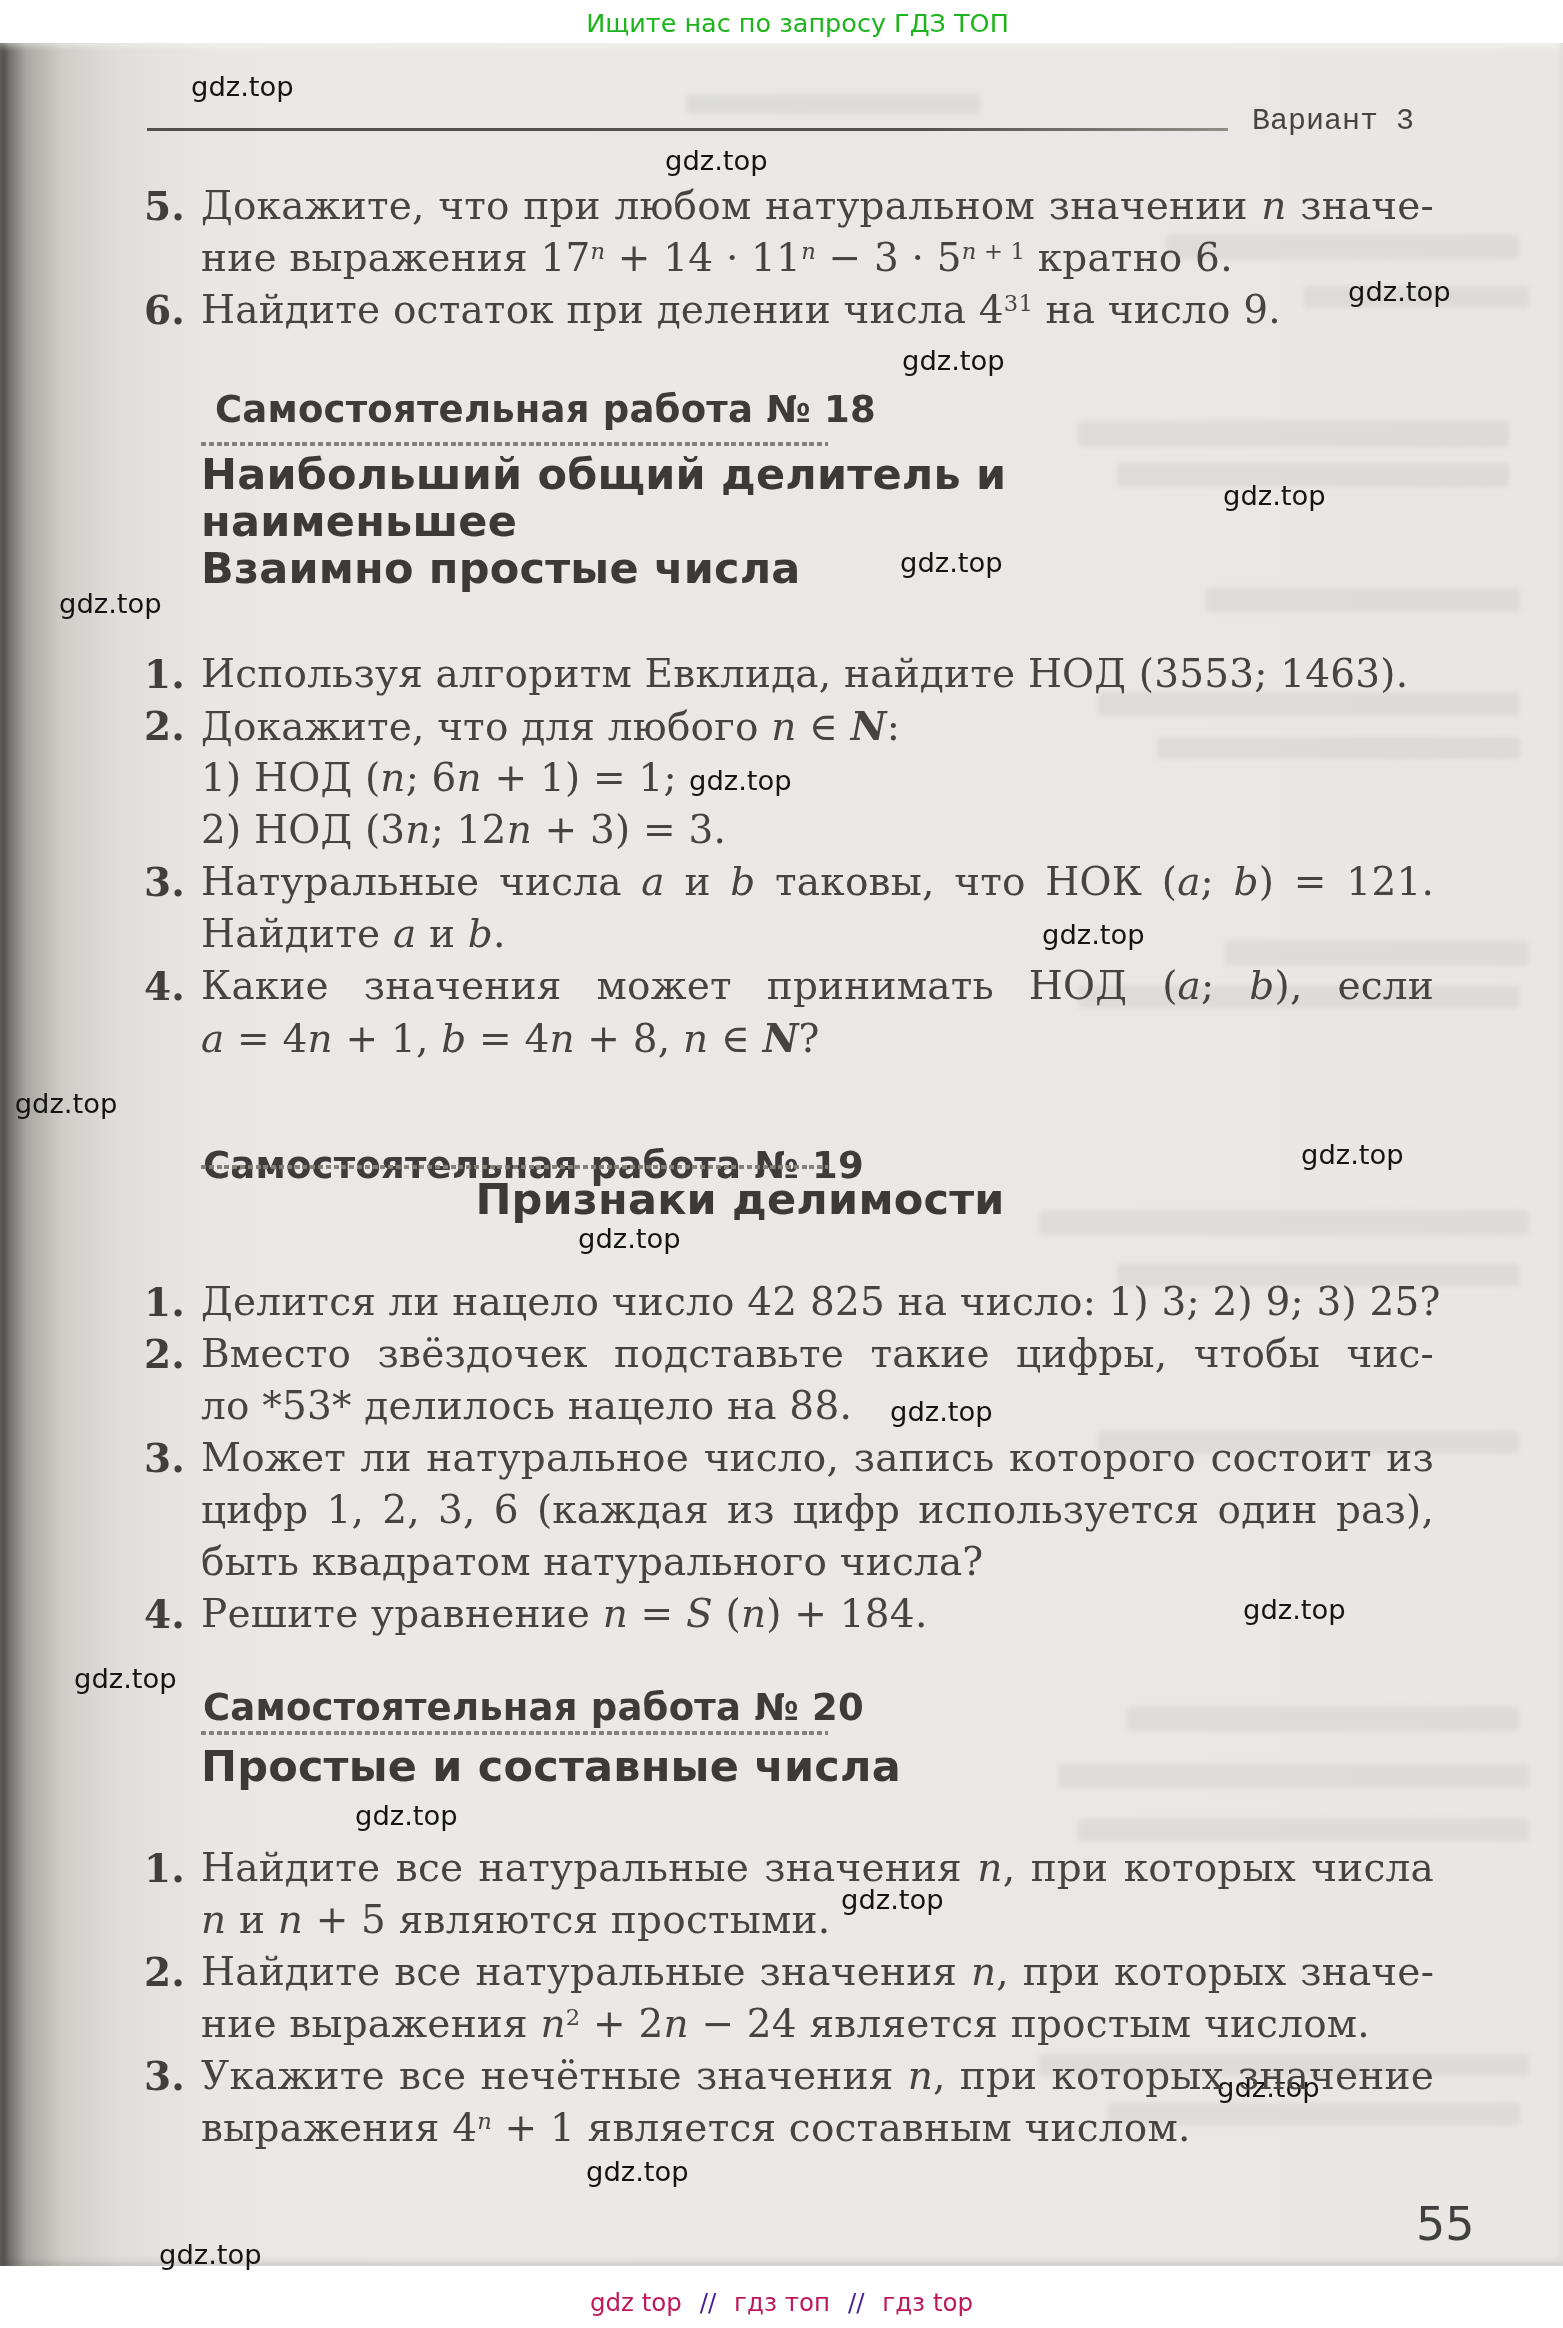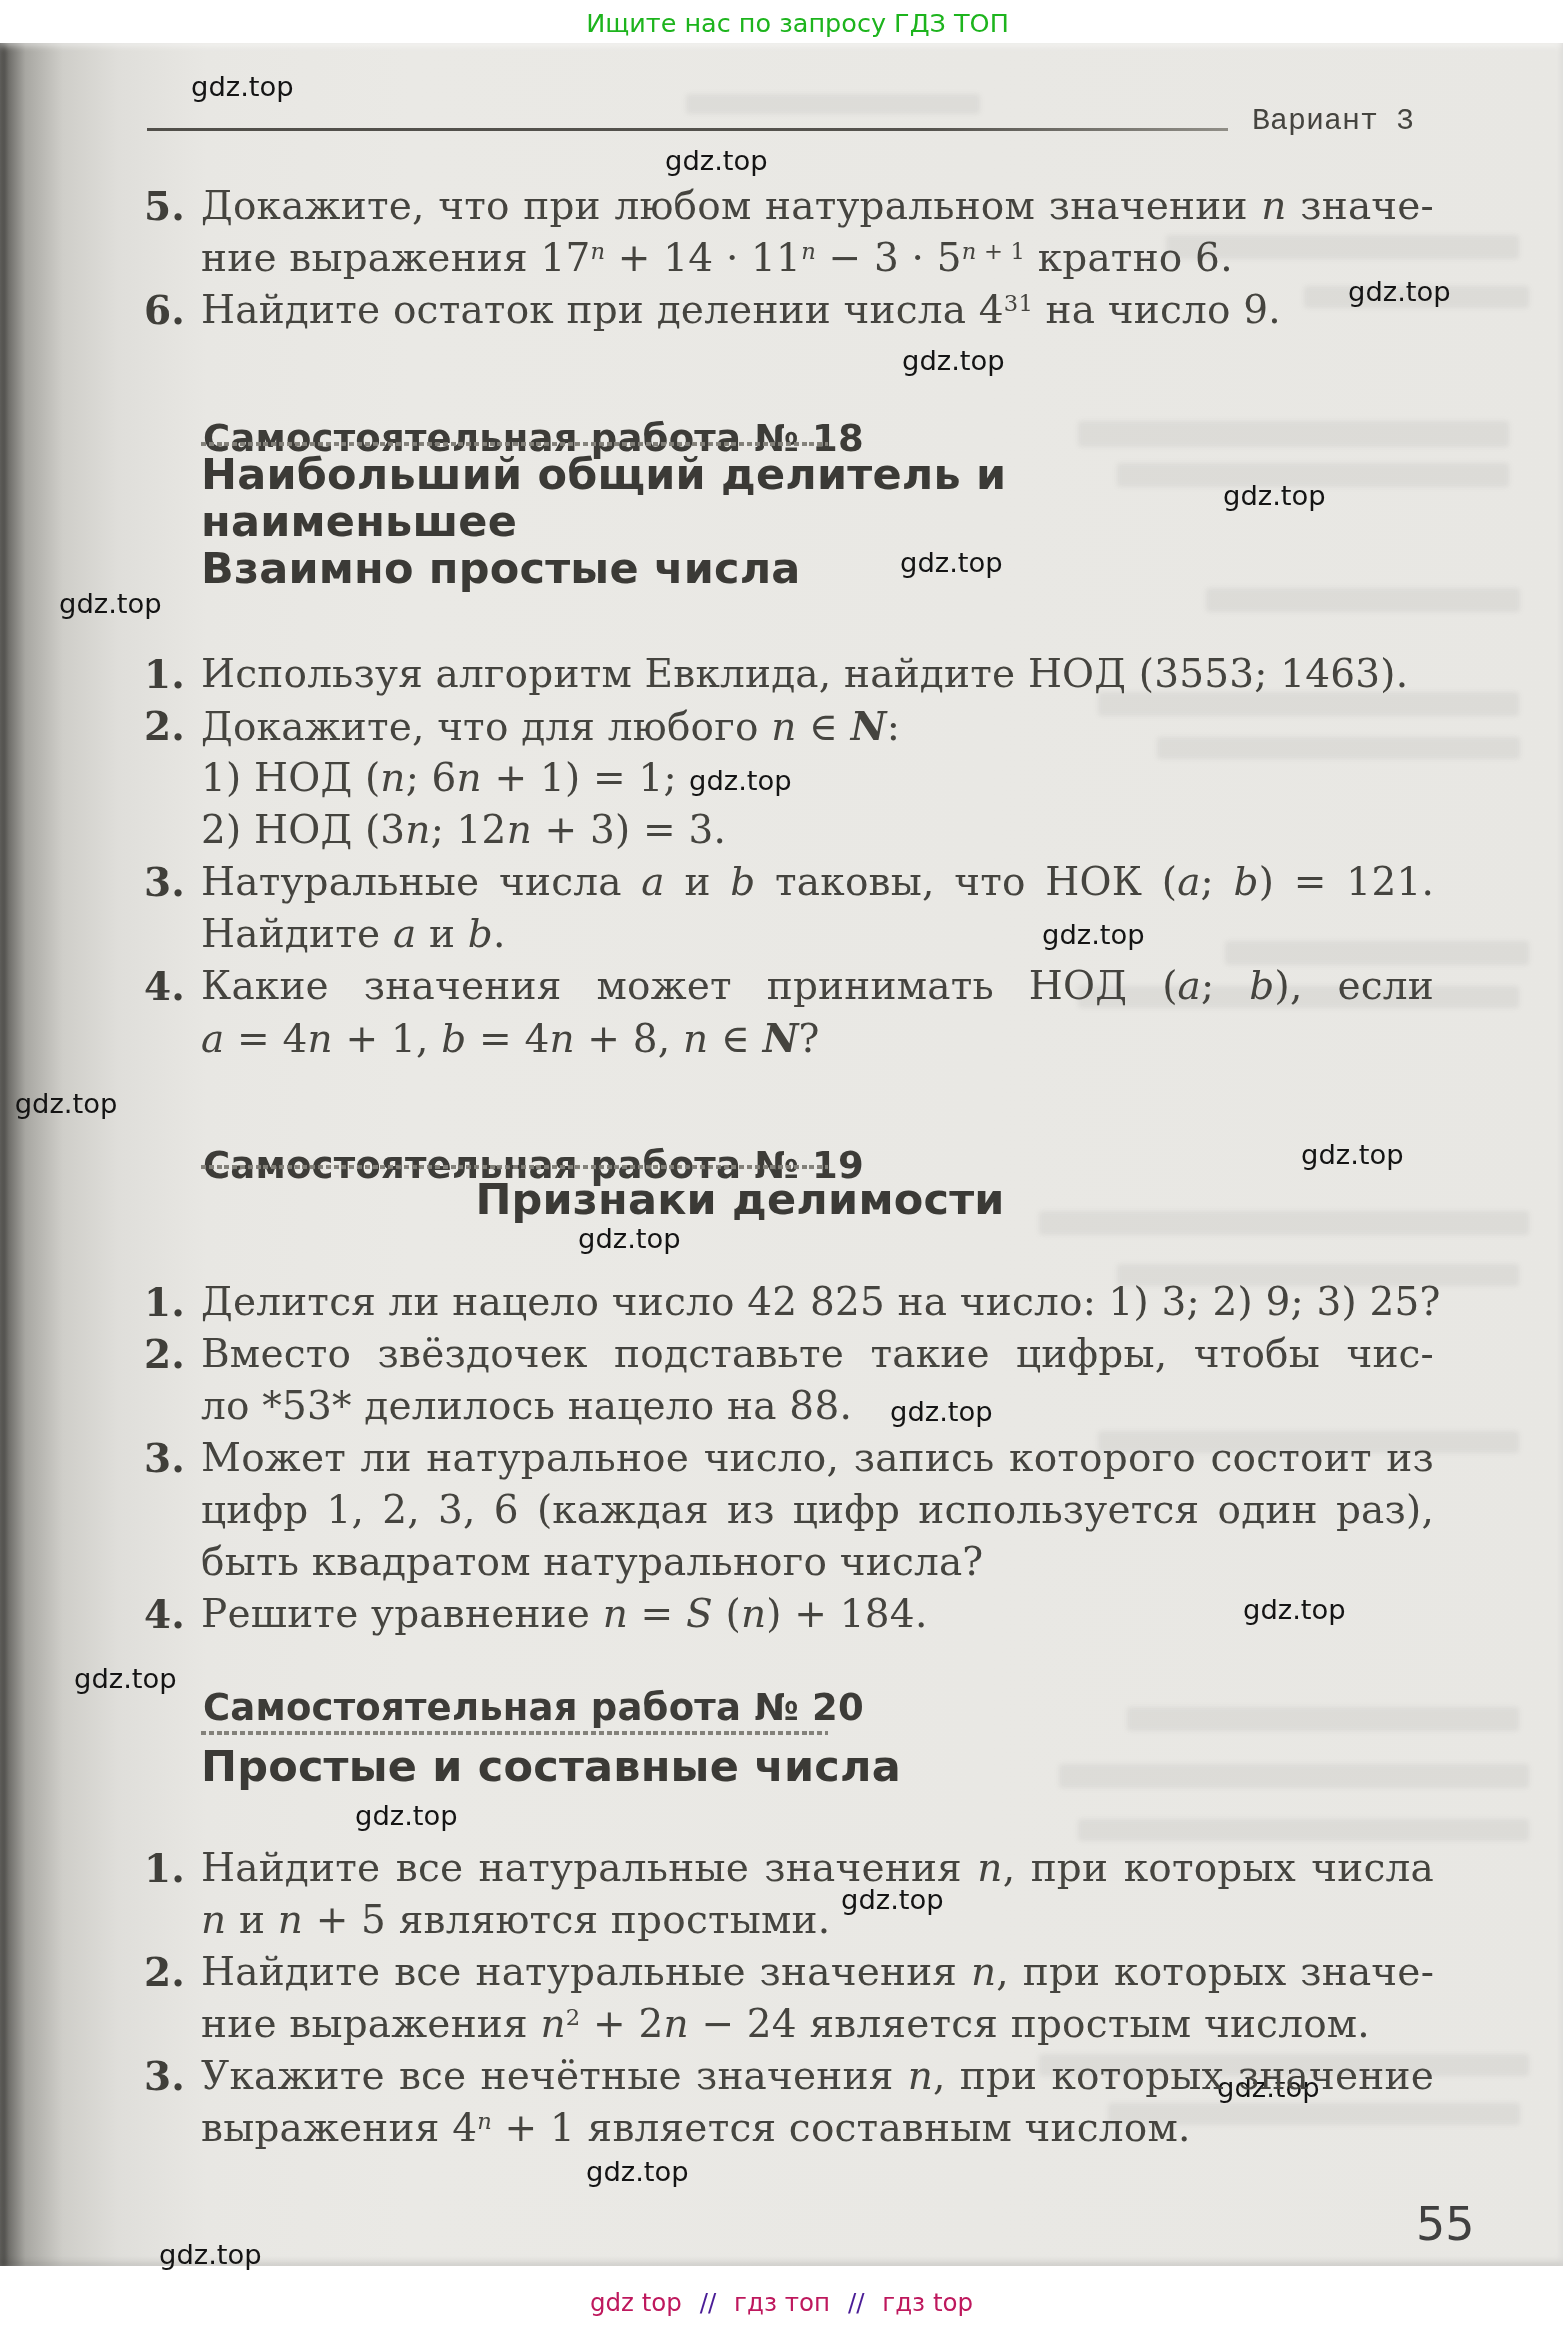--- a/index.html
+++ b/index.html
@@ -134,21 +134,21 @@
 
   <div class="rule"></div>
   <div class="variant">Вариант 3</div>
 
   <div class="probs" style="top:180px;">
     <div class="line jl"><span class="num">5.</span>Докажите, что при любом натуральном значении <i>n</i> значе-</div>
     <div class="line">ние выражения 17<sup><i>n</i></sup> + 14 · 11<sup><i>n</i></sup> − 3 · 5<sup><i>n</i> + 1</sup> кратно 6.</div>
     <div class="line"><span class="num">6.</span>Найдите остаток при делении числа 4<sup>31</sup> на число 9.</div>
   </div>
 
-  <div class="sec-title" style="top:417px;">Самостоятельная работа № 18</div>
+  <div class="sec-title" style="top:388px;margin-left:12px;">Самостоятельная работа № 18</div>
   <div class="sec-underline" style="top:442px;"></div>
   <div class="sec-sub" style="top:451px;">
     <div>Наибольший общий делитель и наименьшее</div>
     <div>Взаимно простые числа</div>
   </div>
   <div class="probs" style="top:648px;">
     <div class="line"><span class="num">1.</span>Используя алгоритм Евклида, найдите НОД (3553; 1463).</div>
     <div class="line"><span class="num">2.</span>Докажите, что для любого <i>n</i> ∈ <b><i>N</i></b>:</div>
     <div class="line">1) НОД (<i>n</i>; 6<i>n</i> + 1) = 1;</div>
     <div class="line">2) НОД (3<i>n</i>; 12<i>n</i> + 3) = 3.</div>

